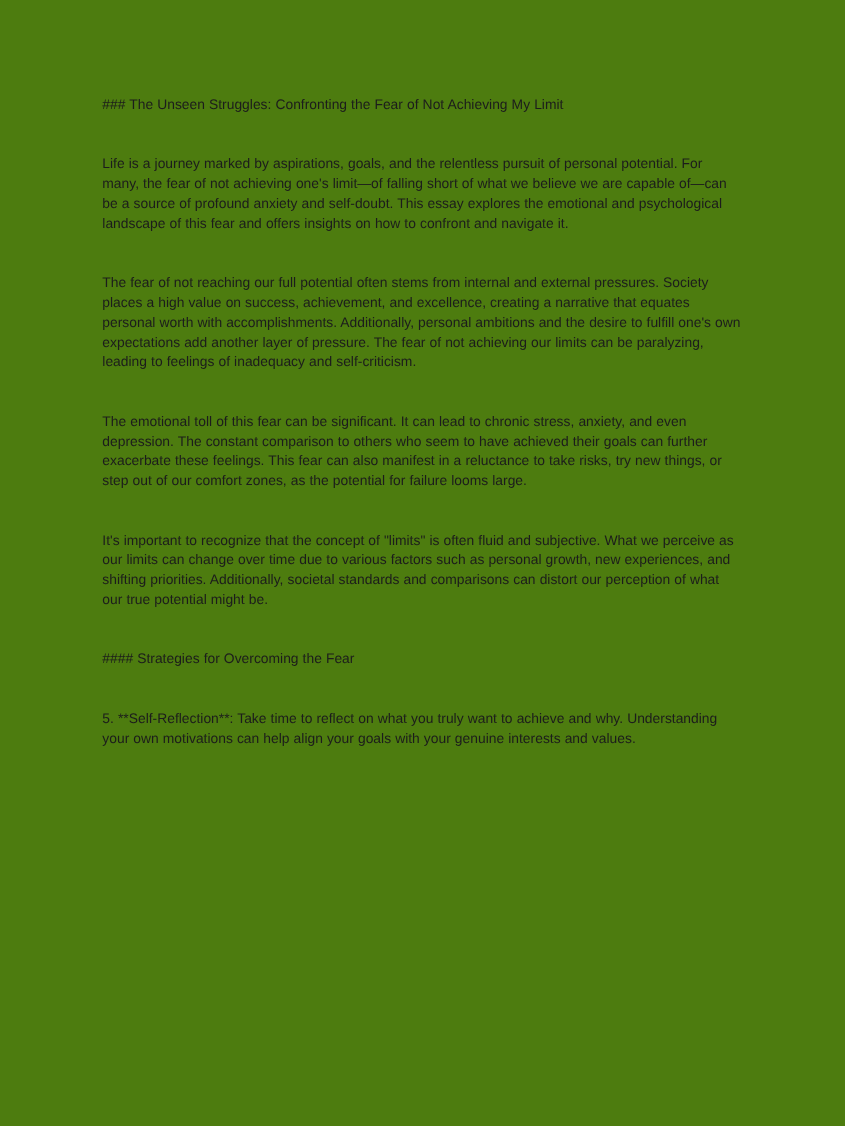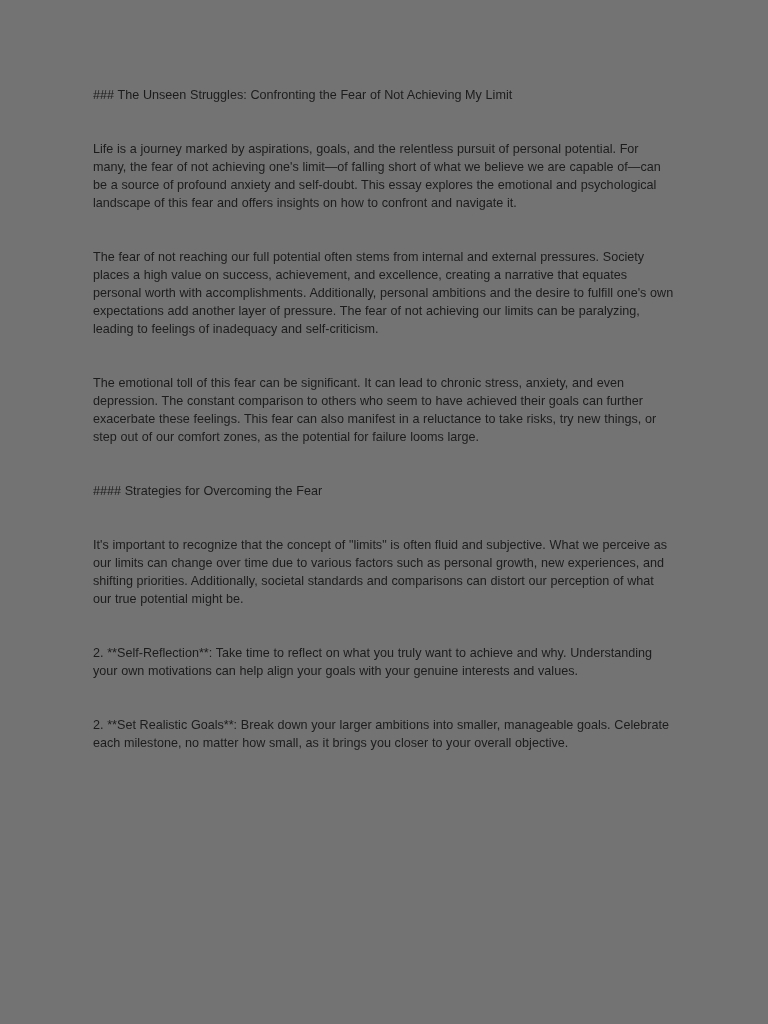--- a/index.html
+++ b/index.html
@@ -11,21 +11,21 @@
     width: 768px;
     height: 1024px;
     overflow: hidden;
     font-family: "Liberation Sans", sans-serif;
     color: #1c1c1c;
   }
   .page {
     box-sizing: border-box;
     width: 768px;
     height: 1024px;
-    background: #737373;
+    background: #4d7c0f;
     padding: 86px 93px 0 93px;
   }
   .block {
     width: 582px;
     font-size: 12.6px;
     line-height: 18px;
     font-weight: 400;
     margin: 0 0 36px 0;
     white-space: normal;
     word-spacing: 0.2px;
@@ -35,17 +35,16 @@
   }
 </style>
 </head>
 <body>
 
 <div class="page">
   <div class="block">### The Unseen Struggles: Confronting the Fear of Not Achieving My Limit</div>
   <div class="block">Life is a journey marked by aspirations, goals, and the relentless pursuit of personal potential. For many, the fear of not achieving one's limit—of falling short of what we believe we are capable of—can be a source of profound anxiety and self-doubt. This essay explores the emotional and psychological landscape of this fear and offers insights on how to confront and navigate it.</div>
   <div class="block">The fear of not reaching our full potential often stems from internal and external pressures. Society places a high value on success, achievement, and excellence, creating a narrative that equates personal worth with accomplishments. Additionally, personal ambitions and the desire to fulfill one's own expectations add another layer of pressure. The fear of not achieving our limits can be paralyzing, leading to feelings of inadequacy and self-criticism.</div>
   <div class="block">The emotional toll of this fear can be significant. It can lead to chronic stress, anxiety, and even depression. The constant comparison to others who seem to have achieved their goals can further exacerbate these feelings. This fear can also manifest in a reluctance to take risks, try new things, or step out of our comfort zones, as the potential for failure looms large.</div>
+  <div class="block">It's important to recognize that the concept of "limits" is often fluid and subjective. What we perceive as our limits can change over time due to various factors such as personal growth, new experiences, and shifting priorities. Additionally, societal standards and comparisons can distort our perception of what our true potential might be.</div>
   <div class="block">#### Strategies for Overcoming the Fear</div>
-  <div class="block">It's important to recognize that the concept of "limits" is often fluid and subjective. What we perceive as our limits can change over time due to various factors such as personal growth, new experiences, and shifting priorities. Additionally, societal standards and comparisons can distort our perception of what our true potential might be.</div>
-  <div class="block">2. **Self-Reflection**: Take time to reflect on what you truly want to achieve and why. Understanding your own motivations can help align your goals with your genuine interests and values.</div>
-  <div class="block">2. **Set Realistic Goals**: Break down your larger ambitions into smaller, manageable goals. Celebrate each milestone, no matter how small, as it brings you closer to your overall objective.</div>
+  <div class="block">5. **Self-Reflection**: Take time to reflect on what you truly want to achieve and why. Understanding your own motivations can help align your goals with your genuine interests and values.</div>
 </div>
 
 </body></html>

